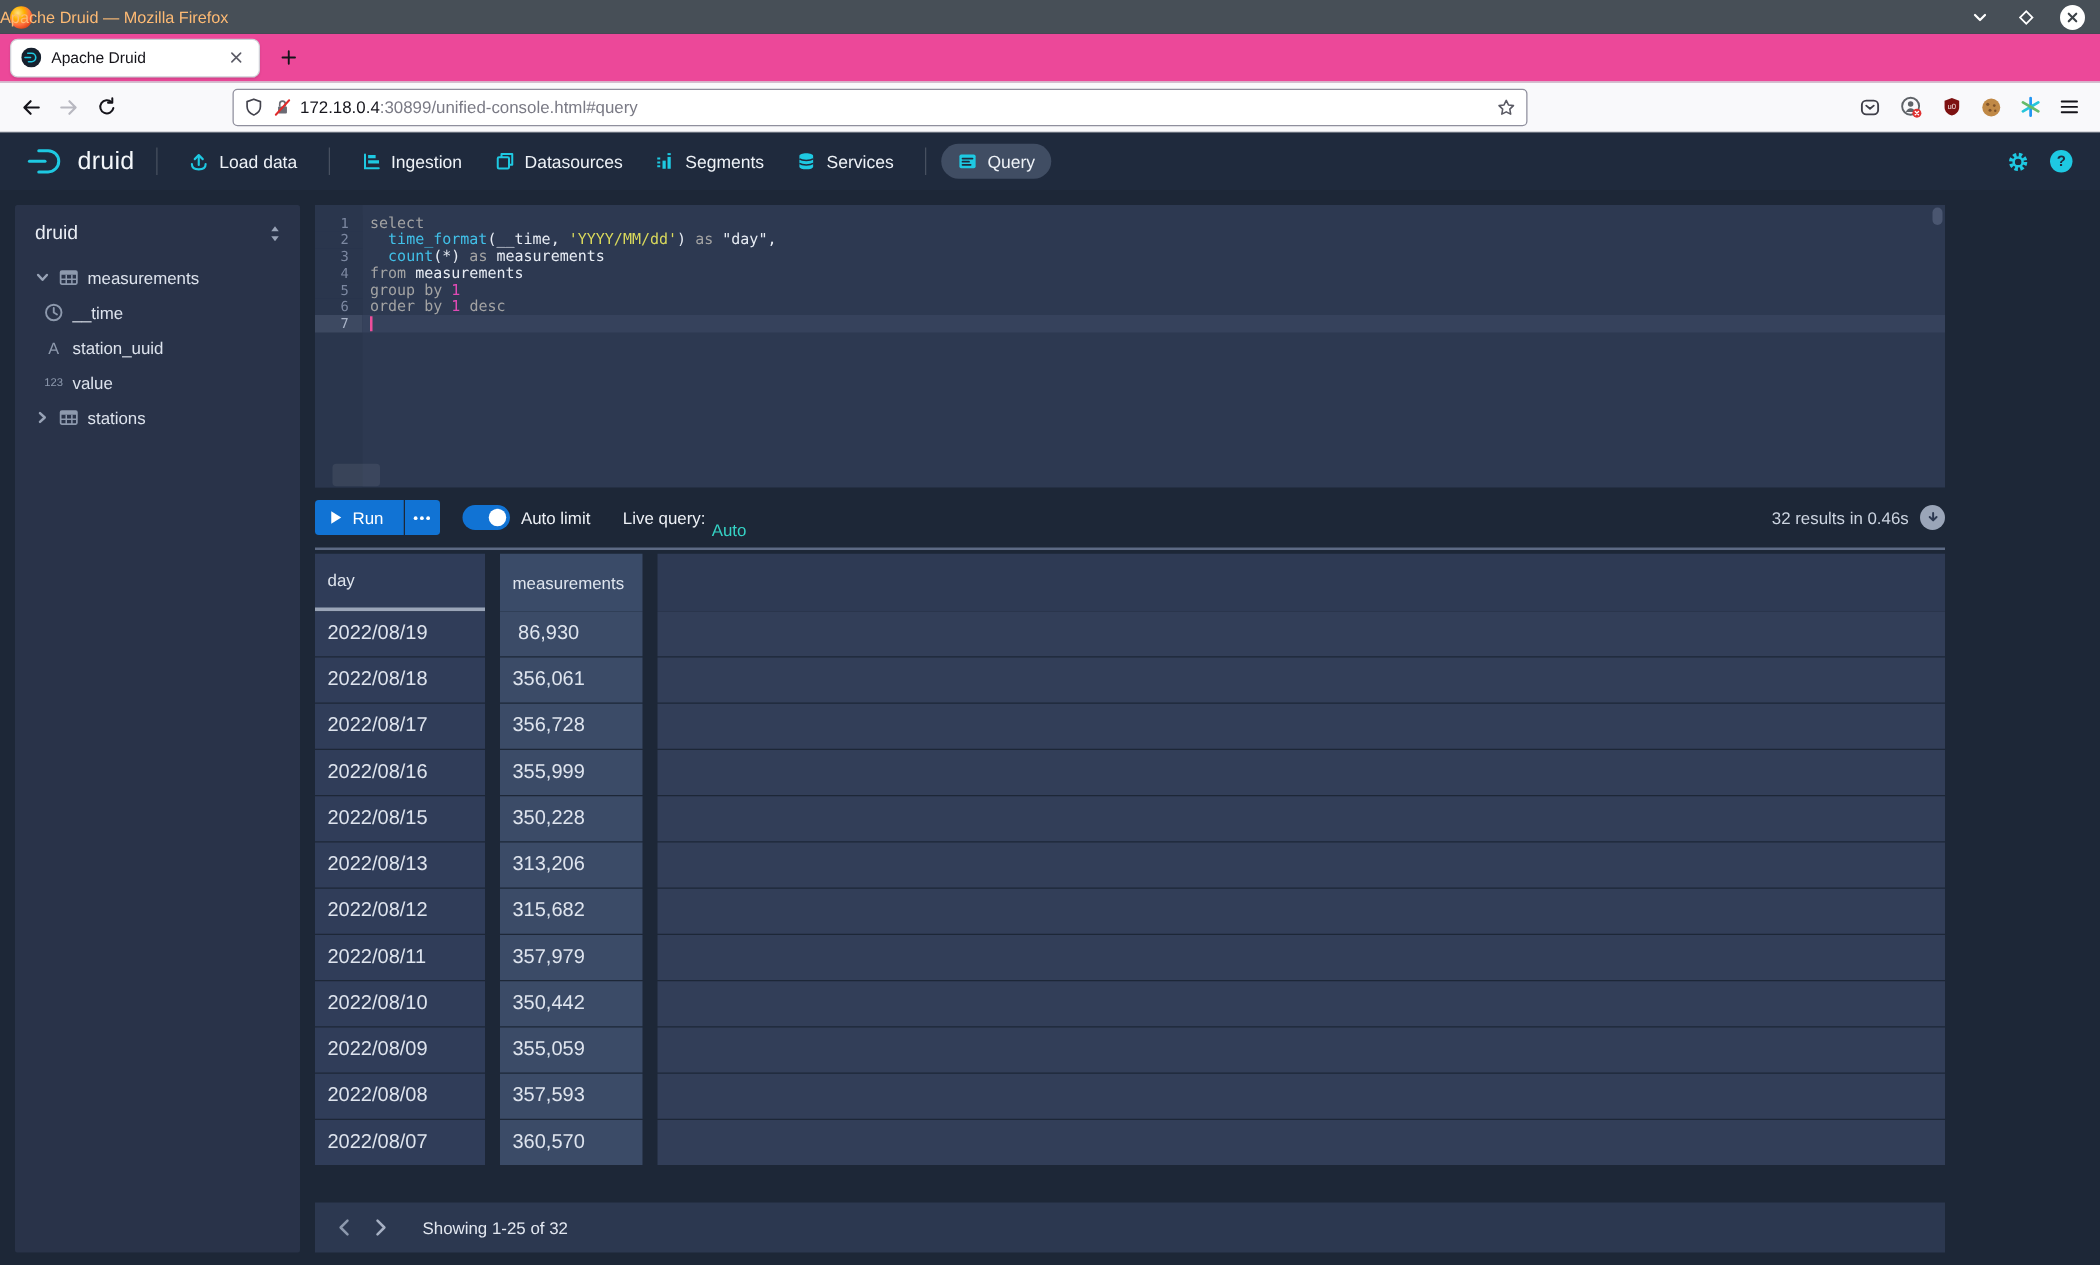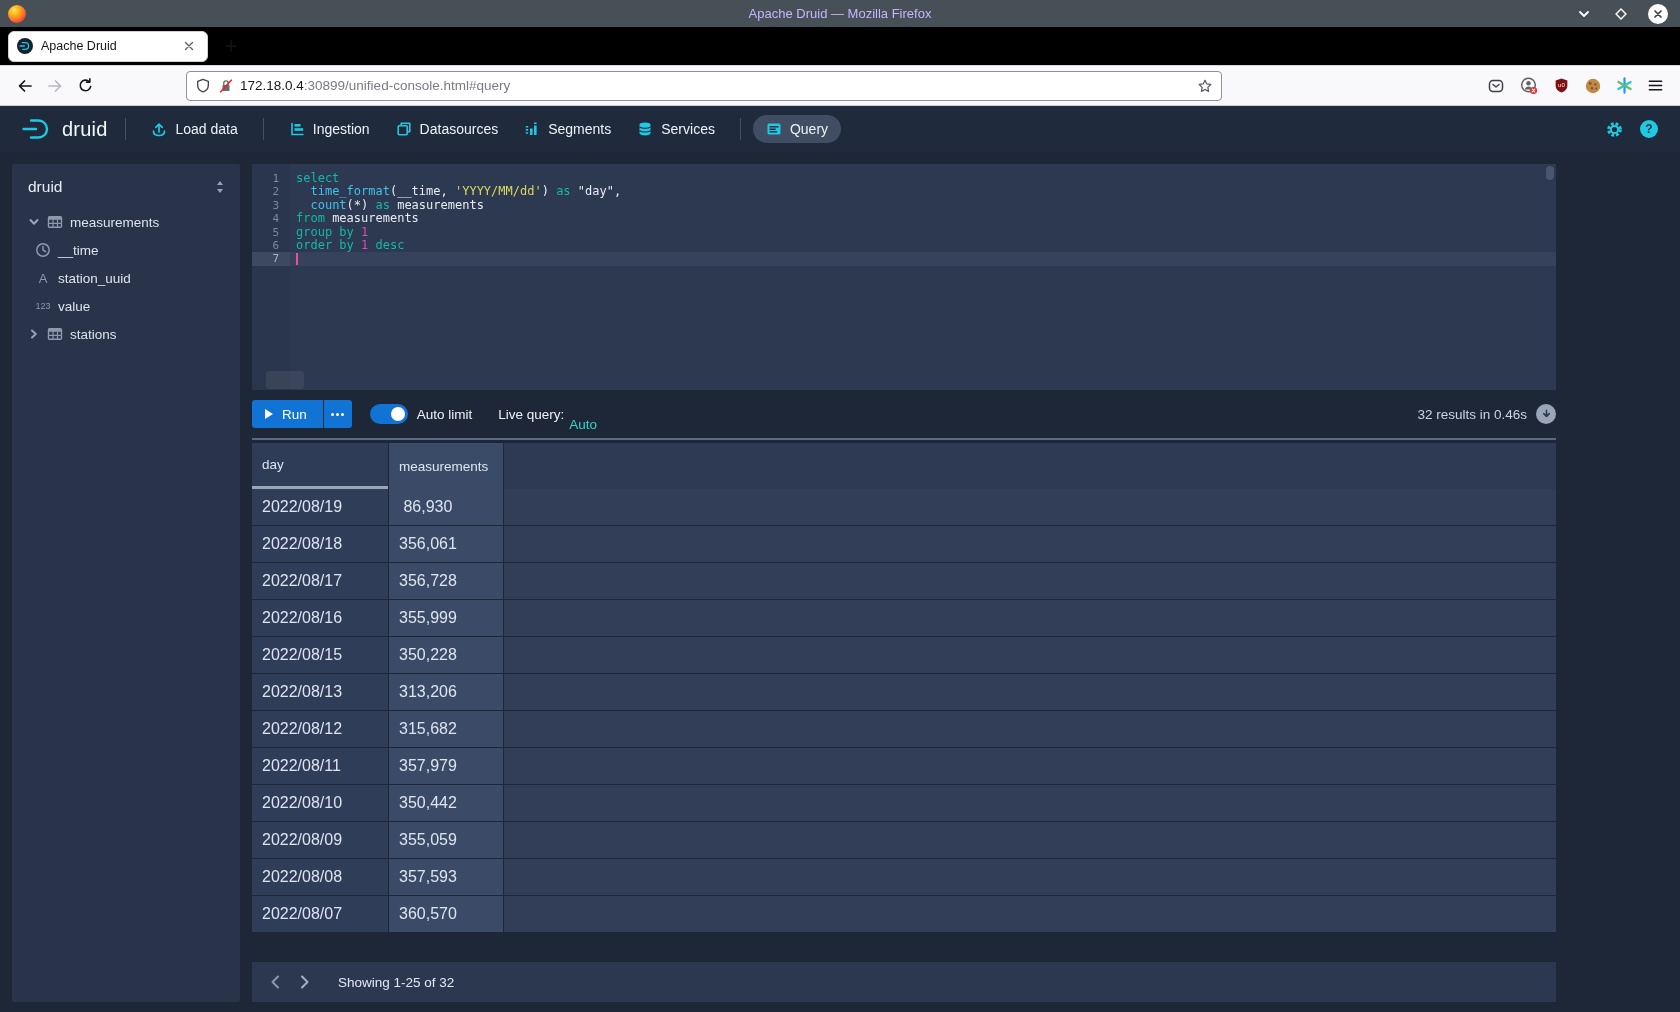--- a/index.html
+++ b/index.html
@@ -4,27 +4,27 @@
 <style>
   * { margin:0; padding:0; box-sizing:border-box; }
   html,body { width:1680px; height:1012px; overflow:hidden; }
   body { font-family:"Liberation Sans", sans-serif; background:#1d2737; }
   .window { width:1680px; height:1012px; display:flex; flex-direction:column; }
 
   
   .titlebar { height:27px; background:#474f57; position:relative; display:flex; align-items:center; flex:none; }
   .ff-logo { width:18px; height:18px; margin-left:8px; border-radius:50%;
     background:radial-gradient(circle at 35% 30%, #ffe082 0%, #ffb300 30%, #ff7043 55%, #e64a19 75%, #c2185b 100%); }
-  .win-title { position:absolute; left:0; right:0; text-align:center; color:#c4b5fd; font-size:13px; }
+  .win-title { position:absolute; left:0; right:0; color:#fdba74; font-size:13px; }
   .win-controls { margin-left:auto; display:flex; align-items:center; gap:17px; padding-right:12px; z-index:2; }
   .wc { width:20px; height:20px; display:flex; align-items:center; justify-content:center; cursor:default; }
   .wc-close { background:#ffffff; border-radius:50%; }
 
   
-  .tabbar { height:39px; background:#000000; display:flex; align-items:center; padding:0 8px; flex:none; border-bottom:1px solid #d4d4db; }
+  .tabbar { height:39px; background:#ec4899; display:flex; align-items:center; padding:0 8px; flex:none; border-bottom:1px solid #d4d4db; }
   .tab { width:200px; height:31px; background:#ffffff; border:1px solid #d0d0d7; border-radius:6px;
     display:flex; align-items:center; padding:0 8px; box-shadow:0 1px 2px rgba(0,0,0,.12); }
   .favicon { width:16px; height:16px; flex:none; }
   .tab-title { flex:1; margin-left:8px; font-size:12.5px; color:#15141a; white-space:nowrap; overflow:hidden; }
   .tab-close { width:20px; height:20px; display:flex; align-items:center; justify-content:center; border-radius:4px; }
   .newtab { width:30px; height:30px; margin-left:8px; display:flex; align-items:center; justify-content:center; border-radius:4px; }
 
   
   .urlrow { height:40px; background:#f9f9fb; display:flex; align-items:center; padding:0 10px; flex:none; border-bottom:1px solid #ccccd3; }
   .navbtn { width:30px; height:30px; display:flex; align-items:center; justify-content:center; border-radius:4px; flex:none; }
@@ -69,21 +69,21 @@
   
   .editor { height:226px; flex:none; background:#2d3951; position:relative; font-family:"DejaVu Sans Mono", monospace;
     font-size:12px; padding-top:8px; overflow:hidden; }
   .ed-line { display:flex; height:13.4px; line-height:13.4px; }
   .ed-gutter { width:38px; flex:none; background:#2a364d; color:#7c88a1; text-align:right; padding-right:11px; font-size:11px; }
   .ed-code { flex:1; padding-left:6px; white-space:pre; color:#e7ecf4; }
   .ed-line.active .ed-gutter { background:#3d4961; color:#aab4c8; }
   .ed-line.active .ed-code { background:#36425c; }
   .gutter-pad { position:absolute; left:0; top:0; bottom:0; width:38px; background:#2a364d; z-index:0; }
   .ed-lines { position:relative; z-index:1; }
-  .tok-kw { color:#14b8a6; } .tok-fn { color:#41c0e8; } .tok-str { color:#d9d95c; } .tok-num { color:#e04ab5; } .tok-pl { color:#e7ecf4; }
+  .tok-kw { color:#a3a3a3; } .tok-fn { color:#41c0e8; } .tok-str { color:#d9d95c; } .tok-num { color:#e04ab5; } .tok-pl { color:#e7ecf4; }
   .cursor { display:inline-block; width:2px; height:12px; background:#ed4e9b; vertical-align:middle; }
   .vscroll-thumb { position:absolute; top:2px; right:2px; width:8px; height:14px; background:#4a5670; border-radius:4px; }
   .hscroll-thumb { position:absolute; bottom:1px; left:14px; width:38px; height:18px; background:rgba(255,255,255,.07); border-radius:3px; }
 
   
   .run-row { height:30px; flex:none; margin-top:9px; display:flex; align-items:center; }
   .btn-group { display:flex; gap:1px; }
   .run-btn { height:28px; background:#1173d4; border-radius:3px 0 0 3px; display:flex; align-items:center;
     padding:0 16px 0 13px; cursor:pointer; }
   .play-tri { width:0; height:0; border-left:8px solid #ffffff; border-top:5px solid transparent; border-bottom:5px solid transparent; }
@@ -95,21 +95,21 @@
   .knob { position:absolute; top:3px; left:21px; width:14px; height:14px; border-radius:50%; background:#fff; }
   .auto-limit { color:#eef1f6; font-size:13.5px; margin-left:9px; }
   .live-q { color:#eef1f6; font-size:13.5px; margin-left:26px; }
   .live-q-val { color:#35d3c5; margin-left:5px; cursor:pointer;margin-top:20px; }
   .run-right { margin-left:auto; display:flex; align-items:center; gap:9px; }
   .status-text { color:#ccd4e0; font-size:13.5px; }
   .dl-btn { width:20px; height:20px; border-radius:50%; background:#9aa5b8; display:flex; align-items:center; justify-content:center; cursor:pointer; }
 
   
   .results { flex:1; min-height:0; margin-top:9px; border-top:2px solid #5d6a84; display:flex; flex-direction:column; }
-  .t-head, .t-row { display:grid; grid-template-columns:136px 114px 1fr; column-gap:1px; }
+  .t-head, .t-row { display:grid; grid-template-columns:136px 114px 1fr; column-gap:12px; }
   .t-head { flex:none; height:46px; margin-top:3px; }
   .th { display:flex; align-items:center; padding:0 10px; color:#dfe5ee; font-size:13.5px; background:#2f3c58; cursor:pointer; }
   .th.c1 { background:#3a4b68; }
   .th.c0 { border-bottom:3px solid #9aa5b8; }
   .th.fill { background:#2e3a54; cursor:default; }
   .t-body { flex:1; overflow:hidden; }
   .t-row { height:36px; margin-bottom:1px; }
   .td { display:flex; align-items:center; padding:0 10px; font-size:16px; color:#dee4ee; background:#303d59; cursor:pointer; }
   .td.c1 { background:#3b4b67; white-space:pre; }
   .td.fill { background:#323e58; cursor:default; }

